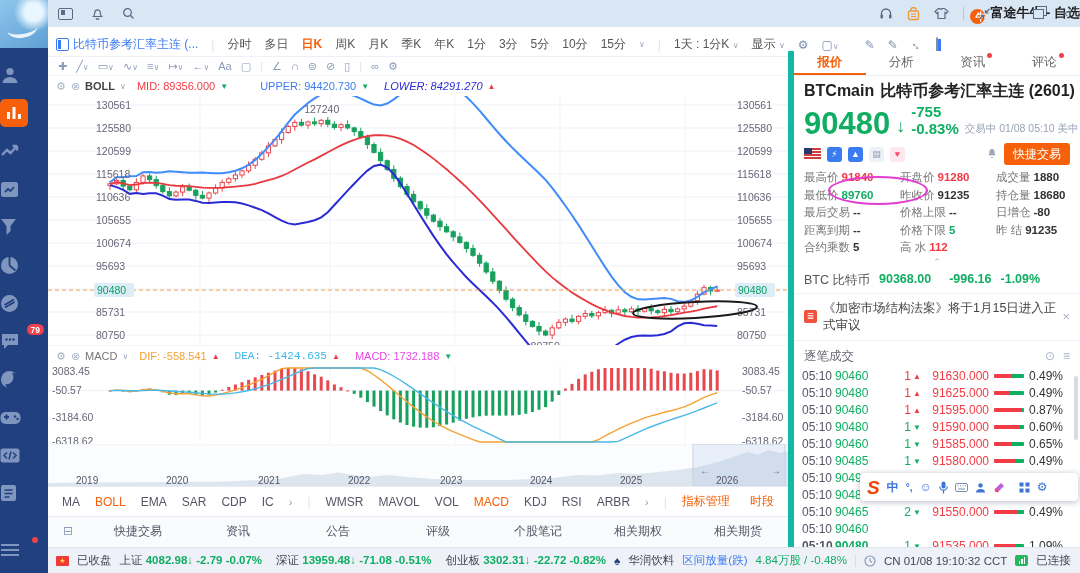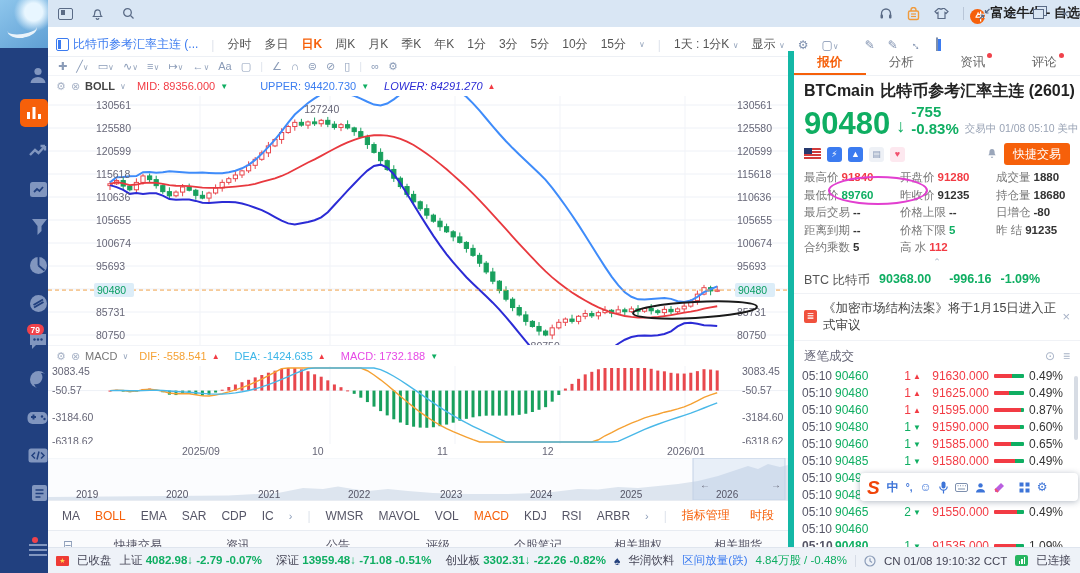--- a/index.html
+++ b/index.html
@@ -20,21 +20,21 @@
   .restore{width:9px;height:8px;border:1.3px solid #5a6b86;position:relative;background:#d9e6f4;}
   .restore:before{content:"";position:absolute;left:2px;top:-4px;width:9px;height:8px;border:1.3px solid #5a6b86;z-index:-1;}
   
   .avatar{position:absolute;left:0;top:0;width:48px;height:48px;z-index:8;
           background:radial-gradient(circle at 70% 25%,#e8f6ff 0 18%,rgba(255,255,255,0) 40%),
                      linear-gradient(145deg,#8ec6ec,#5f9fd4);}
   .avatar:before{content:"";position:absolute;left:7px;top:20px;width:30px;height:14px;border-radius:50%;
                  border-bottom:4px solid rgba(255,255,255,.85);transform:rotate(-8deg);}
   .sidebar{position:absolute;left:0;top:0;width:48px;height:573px;background:#21407f;z-index:5;
            display:flex;flex-direction:column;align-items:center;padding-top:56px;box-sizing:border-box;}
-  .sb-ico{width:48px;height:38px;display:flex;align-items:center;justify-content:flex-end;color:#8196bf;cursor:pointer;position:relative;flex:0 0 auto;}
+  .sb-ico{width:48px;height:38px;display:flex;align-items:center;justify-content:flex-start;color:#8196bf;cursor:pointer;position:relative;flex:0 0 auto;}
   .sb-ico svg{display:block;}
   .sb-active{width:28px;height:28px;background:#f6600a;border-radius:5px;display:flex;align-items:center;justify-content:center;}
   .badge{position:absolute;top:2px;right:4px;background:#f0424b;color:#fff;border-radius:8px;font-size:8.5px;
          padding:0.5px 4px;font-weight:bold;}
   .sb-bottom{margin-top:auto;margin-bottom:4px;}
   .reddot{position:absolute;top:6px;right:10px;width:6px;height:6px;border-radius:50%;background:#f0424b;}
   
   .main{position:absolute;left:48px;top:33px;width:740px;height:521px;background:#fff;}
   .tabrow{height:23px;display:flex;align-items:center;font-size:12px;color:#555;gap:13px;padding:0 8px;
           border-bottom:1px solid #edf0f5;white-space:nowrap;}
@@ -602,21 +602,21 @@
         </svg>
     </div>
 
     <div class="macdhead">
       <span style="color:#a7b2c6;">⚙</span>
       <span style="color:#a7b2c6;">⊗</span>
       <span class="name">MACD</span>
         <span class="carondn">∨</span>
       <span style="color:#f5a133;margin-left:6px;"><span>DIF:</span> <span>-558.541</span></span>
         <span class="tri-up">▲</span>
-      <span style="color:#3bb5e8;margin-left:10px;"><span>DEA:</span> <span>-1424.635</span></span>
+      <span style="color:#3bb5e8;margin-left:10px;font-family:Liberation Mono, monospace;"><span>DEA:</span> <span>-1424.635</span></span>
         <span class="tri-up">▲</span>
       <span style="color:#e649e6;margin-left:10px;"><span>MACD:</span> <span>1732.188</span></span>
         <span class="tri-dn">▼</span>
     </div>
 
     <div style="position:relative;height:78px;">
       <svg id="macdchart" width="740" height="78">
           <line x1="152" y1="0" x2="152" y2="78" stroke="#f1f3f8" stroke-width="1"></line>
           <line x1="282" y1="0" x2="282" y2="78" stroke="#f1f3f8" stroke-width="1"></line>
           <line x1="407" y1="0" x2="407" y2="78" stroke="#f1f3f8" stroke-width="1"></line>
@@ -722,27 +722,20 @@
           <text x="694" y="9" font-size="10.5" fill="#667">3083.45</text>
           <text x="4" y="27.6" font-size="10.5" fill="#667">-50.57</text>
           <text x="694" y="27.6" font-size="10.5" fill="#667">-50.57</text>
           <text x="4" y="55" font-size="10.5" fill="#667">-3184.60</text>
           <text x="694" y="55" font-size="10.5" fill="#667">-3184.60</text>
           <text x="4" y="79" font-size="10.5" fill="#667">-6318.62</text>
           <text x="694" y="79" font-size="10.5" fill="#667">-6318.62</text>
         </svg>
     </div>
 
-    <div class="xaxisrow" id="xaxis">
-        <span style="left: 134px;">2025/09</span>
-        <span style="left: 264px;">10</span>
-        <span style="left: 389px;">11</span>
-        <span style="left: 494px;">12</span>
-        <span style="left: 619px;">2026/01</span>
-      </div>
 
     <div class="navwrap">
       <svg id="navchart" width="740" height="42">
           <rect x="0" y="0" width="740" height="42" fill="#fbfcfe" stroke="#eef1f6"></rect>
           <path d="M0,42 L0,39 L60,38.5 L120,38 L180,37.5 L230,35 L255,30 L275,31 L290,28.5 L305,31 L320,33 L340,31 L360,33 L385,35 L420,36 L460,36 L500,34.5 L530,31 L550,31.5 L570,29 L590,30 L610,28 L630,26 L650,23 L670,18 L688,12 L700,8 L710,11 L720,6 L732,9 L740,7 L740,42 Z" fill="#dde5ef"></path>
           <rect x="645" y="0" width="92" height="42" fill="rgba(175,200,230,0.25)" stroke="#c3d2e6"></rect>
           <text x="652" y="30" font-size="10" fill="#667">←</text>
           <text x="723" y="30" font-size="10" fill="#667">→</text>
           <text x="28" y="39.5" font-size="10" fill="#556">2019</text>
           <text x="118" y="39.5" font-size="10" fill="#556">2020</text>
@@ -1044,21 +1037,21 @@
 
     </div>
   </div>
 
   <div class="statusbar">
     <span class="cnflag">★</span>
     <span>已收盘</span>
     <span id="sb-indices" style="display:flex;gap:14px;">
         <span>上证 <b class="grn">4082.98↓</b> <b class="grn">-2.79</b> <b class="grn">-0.07%</b></span>
         <span>深证 <b class="grn">13959.48↓</b> <b class="grn">-71.08</b> <b class="grn">-0.51%</b></span>
-        <span>创业板 <b class="grn">3302.31↓</b> <b class="grn">-22.26</b> <b class="grn">-0.82%</b></span>
+        <span>创业板 <b class="grn">3302.31↓</b> <b class="grn">-22.72</b> <b class="grn">-0.82%</b></span>
       </span>
     <span class="spade">♠</span>
     <span>华润饮料</span>
     <span class="stock-evt">区间放量(跌)</span>
     <span class="grn">4.84万股 / -0.48%</span>
     <span class="vline"></span>
     <svg width="12" height="12" viewBox="0 0 12 12">
         <circle cx="6" cy="6" r="5" fill="none" stroke="#8b9cb8" stroke-width="1.2"></circle>
         <path d="M6 3.2V6l2 1.4" fill="none" stroke="#8b9cb8" stroke-width="1.2"></path>
       </svg>

